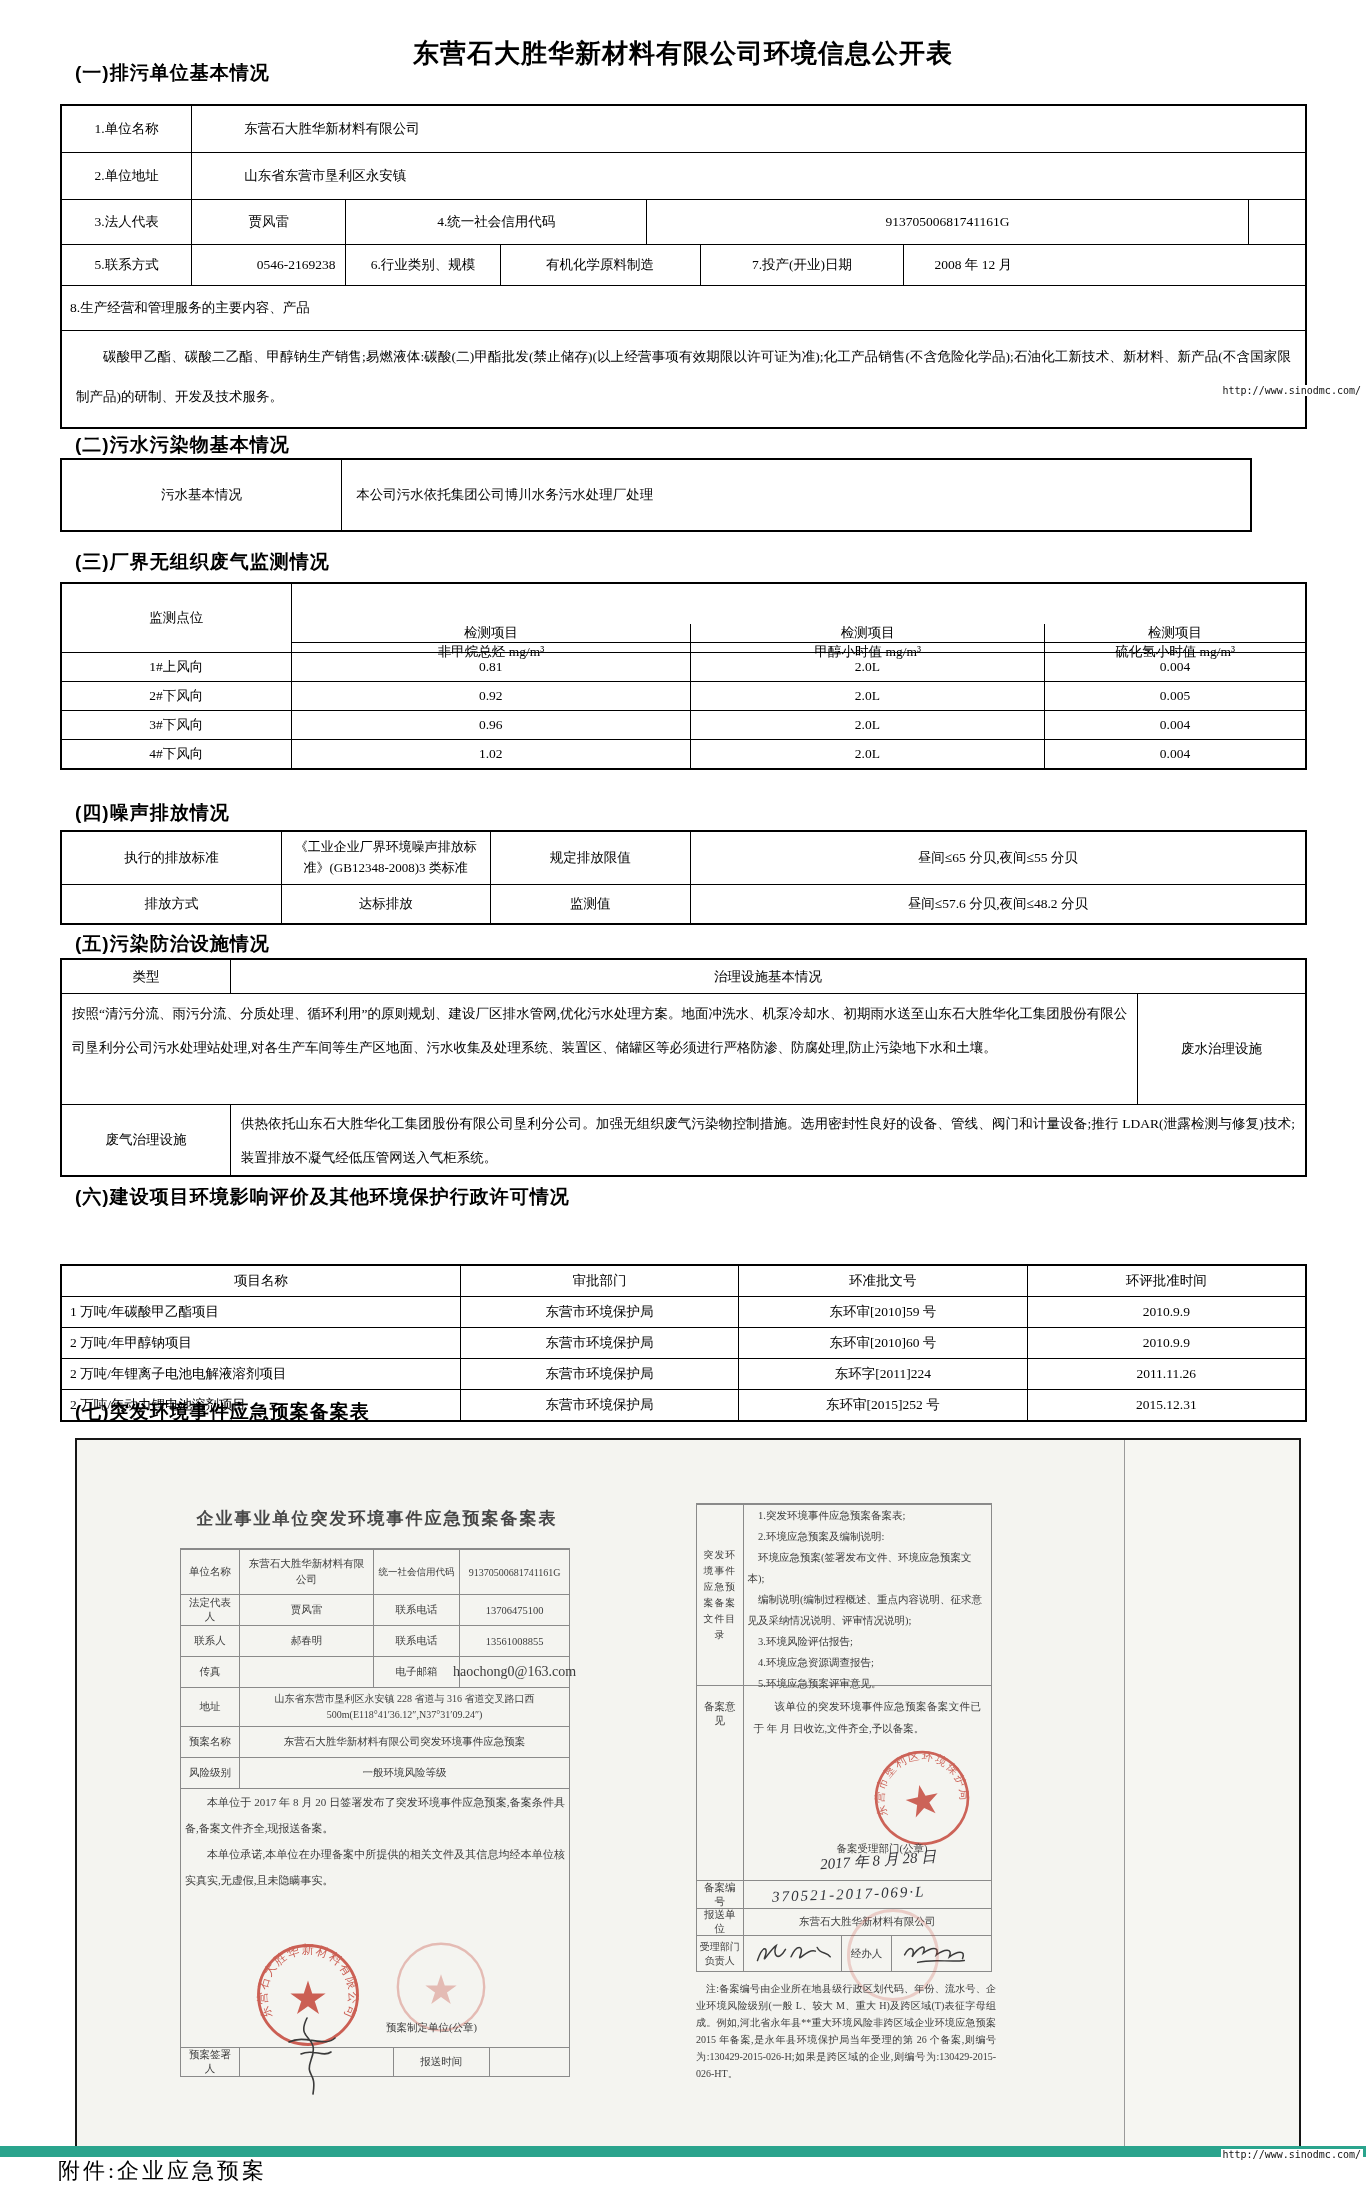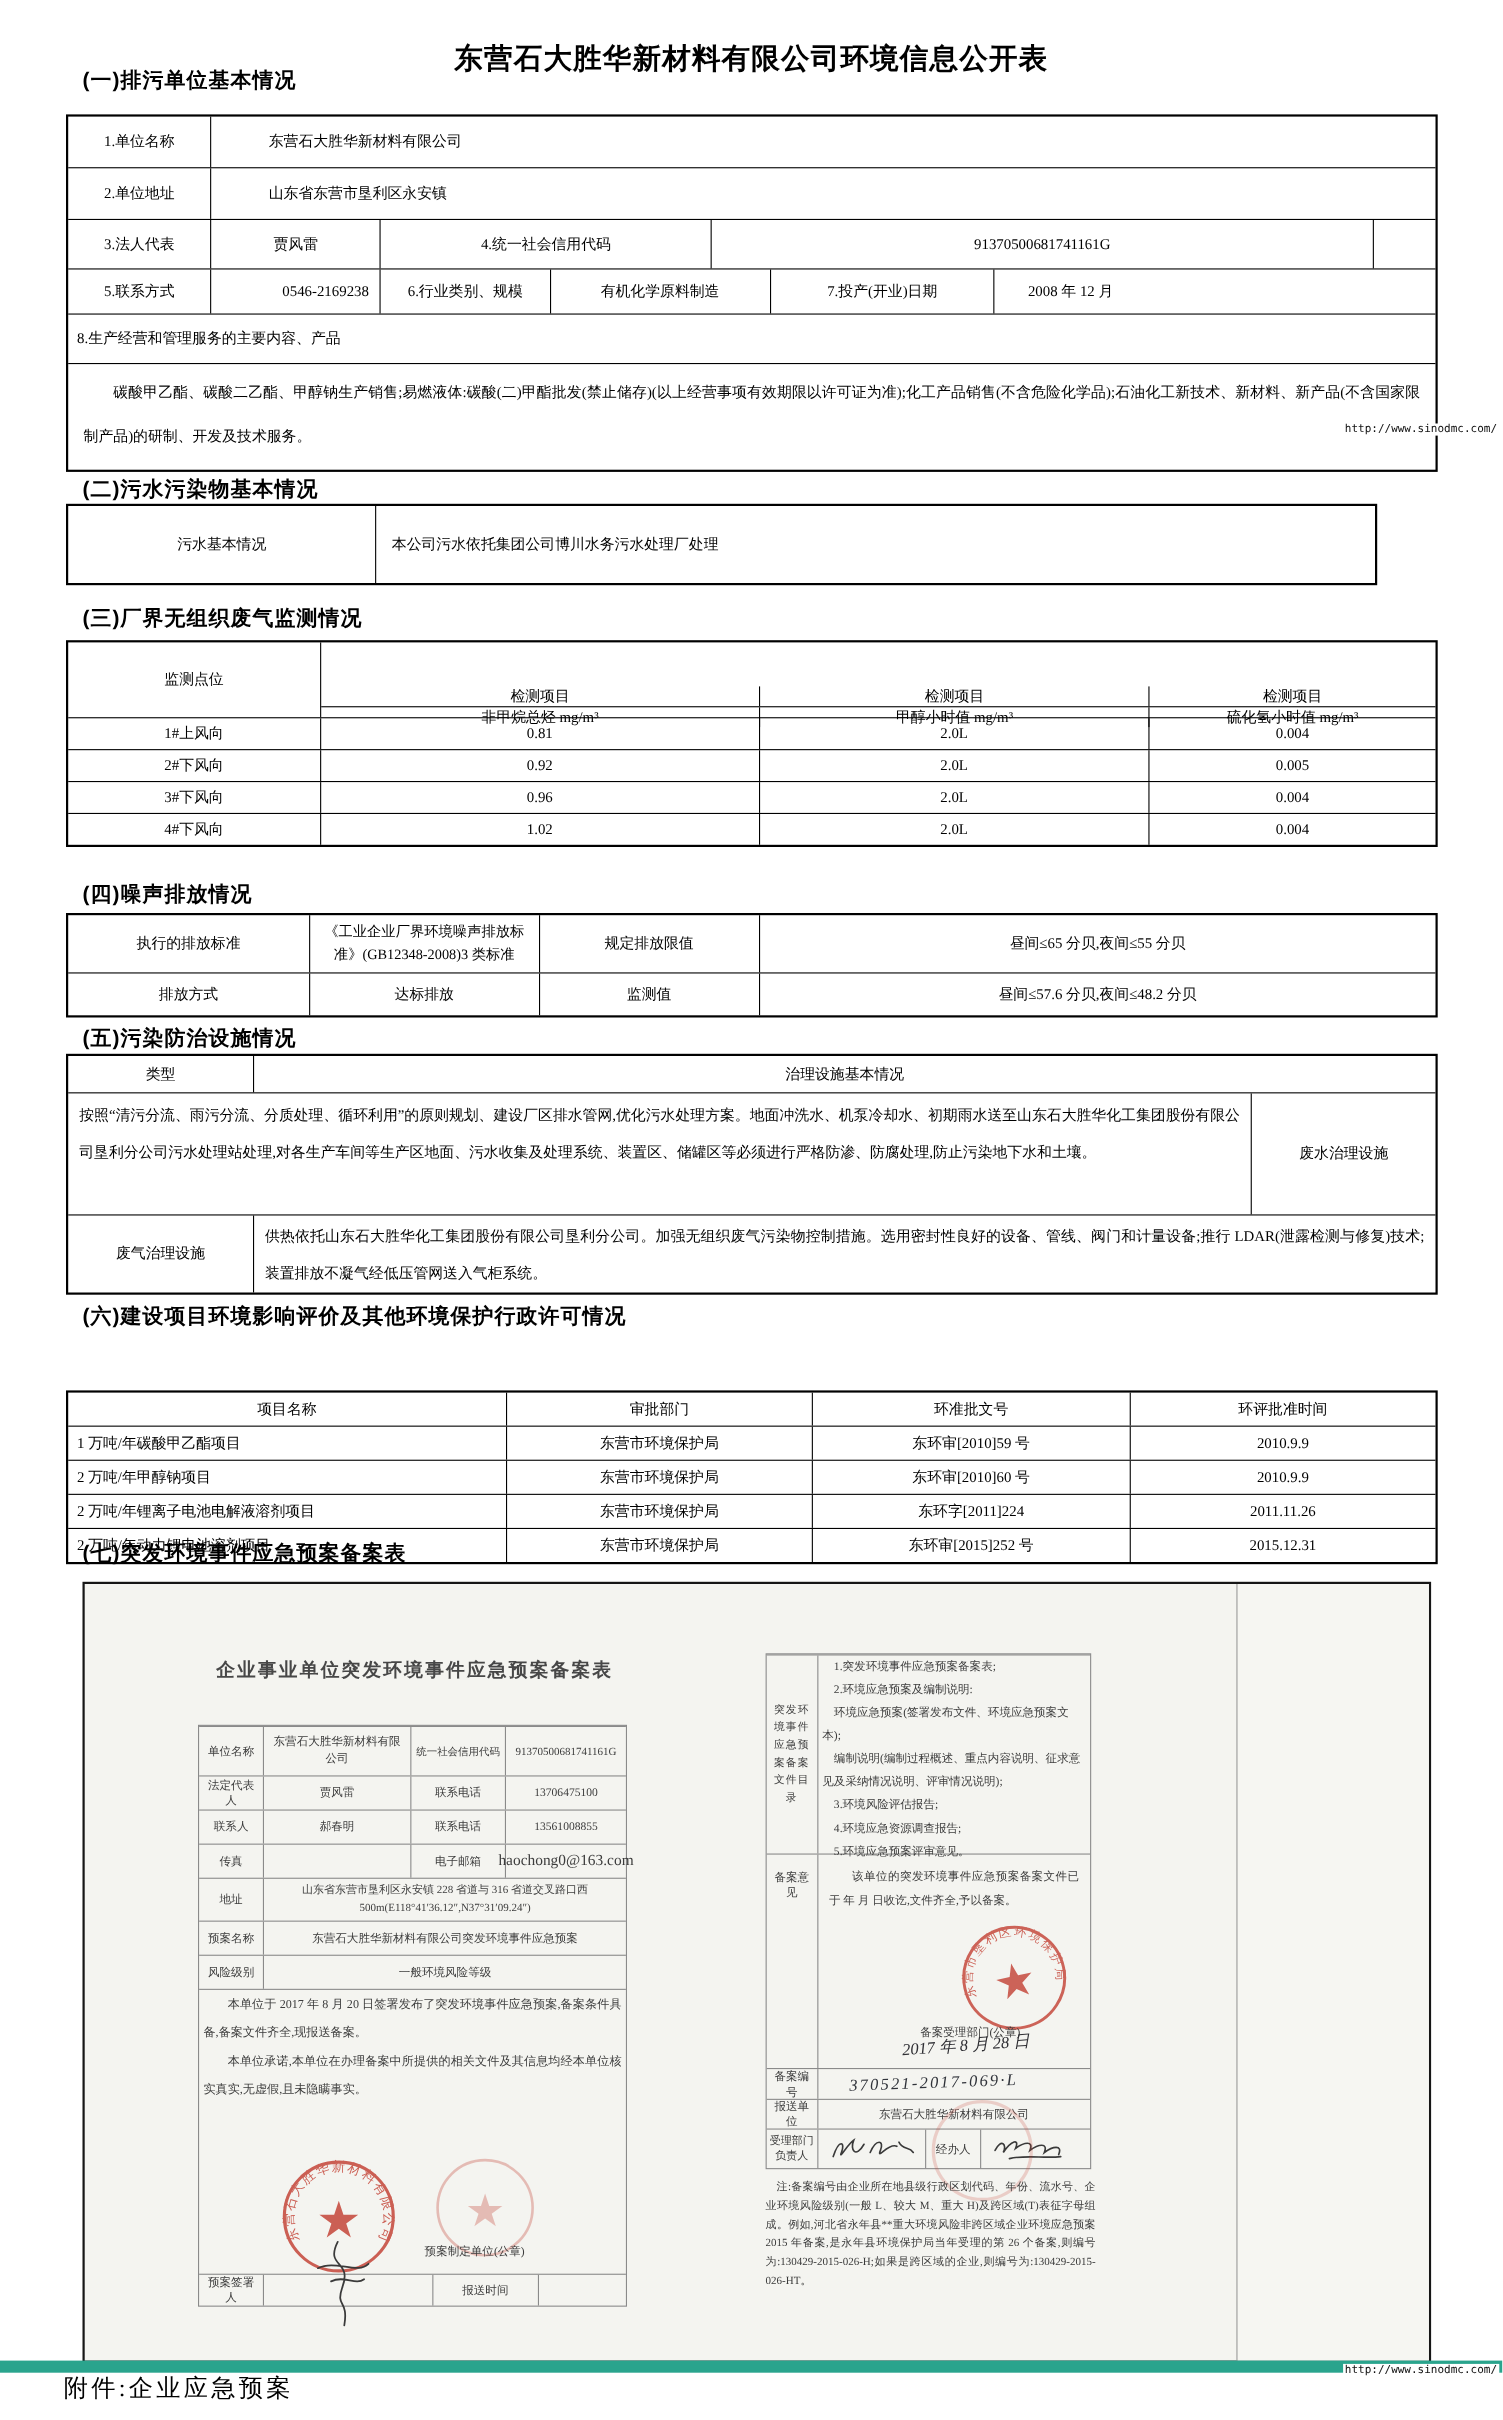--- a/index.html
+++ b/index.html
@@ -30,21 +30,21 @@
   
   .scan{position:absolute;left:75px;top:1438px;width:1226px;height:710px;background:#f4f4f0;
         border:2px solid #161616;box-sizing:border-box;color:#3d3d3d;}
   .scan .right-strip{position:absolute;left:1048px;top:0;right:0;bottom:0;background:#f6f6f2;}
   .scan .divider{position:absolute;left:1047px;top:0;width:1px;height:100%;background:#9a9a9a;}
   .scan-title{position:absolute;left:100px;top:67px;width:400px;text-align:center;font-size:17px;
               font-weight:bold;color:#474747;letter-spacing:2px;}
   .stbl{position:absolute;border:1px solid #8a8a8a;box-sizing:border-box;font-size:10.5px;color:#3c3c3c;background:transparent;}
   .stbl .row{border-top:1px solid #8a8a8a;}
   .stbl .c{border-left:1px solid #8a8a8a;padding:0 4px;}
-  .ltbl{left:103px;top:128px;width:390px;}
+  .ltbl{left:103px;top:108px;width:390px;}
   .rtbl{left:619px;top:63px;width:296px;}
   .decl{position:relative;display:block;text-align:justify;padding:12px 14px 0 14px;line-height:26px;font-size:11px;}
   .decl p{margin:0;text-indent:2em;}
   .dir{display:block;text-align:left;padding:4px 8px;line-height:21px;font-size:10.5px;}
   .dir div{text-indent:1em;}
   .hand{font-style:italic;color:#30333a;font-size:15px;letter-spacing:2px;display:inline-block;transform:rotate(-2deg);}
   .hand2{position:absolute;font-style:italic;color:#2e2e33;font-size:15px;transform:rotate(-4deg);white-space:nowrap;}
   .stamp-label{position:absolute;font-size:10.5px;color:#3c3c3c;white-space:nowrap;}
   .sig{stroke:#3a3a3a;stroke-width:1.6;fill:none;stroke-linecap:round;}
   .note{position:absolute;left:619px;top:540px;width:300px;font-size:10px;line-height:17px;

